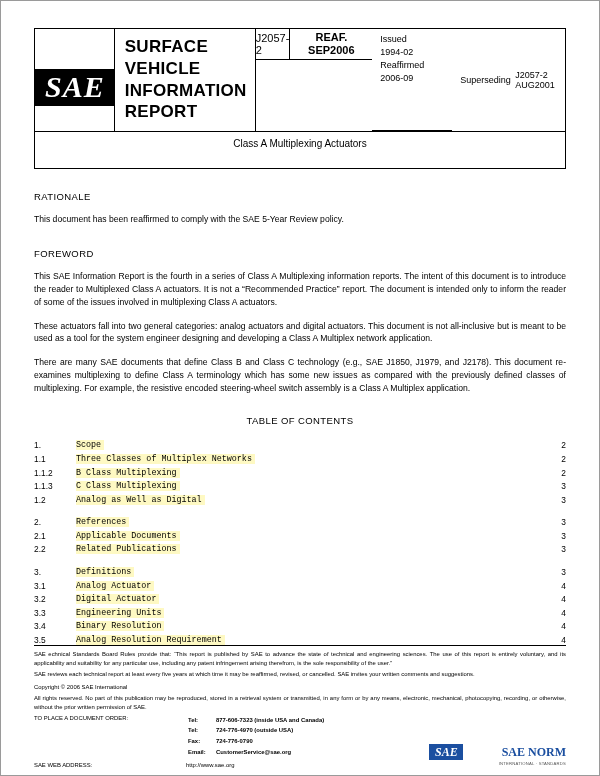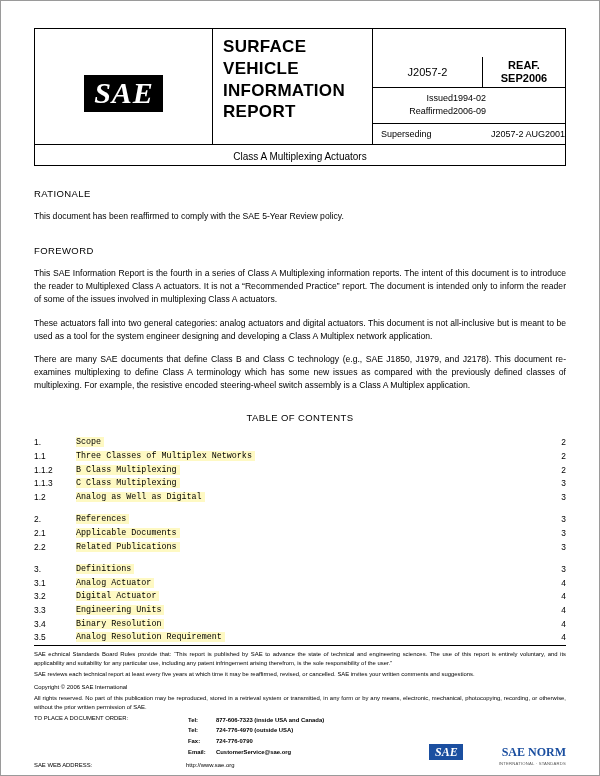--- a/index.html
+++ b/index.html
@@ -69,23 +69,22 @@
     box-sizing: border-box;
     padding: 7px 8px 8px 10px;
     font-size: 17px;
     font-weight: bold;
     line-height: 1.28;
     letter-spacing: 0.3px;
   }
   .hdr-right {
     flex: 1;
     display: flex;
-    flex-direction: column;
-    box-sizing: border-box;
-    margin-top: 28px;
+    flex-direction: row;
+    box-sizing: border-box;
   }
   .hdr-row1 {
     display: flex;
     border-bottom: 1px solid #000;
     height: 30px;
   }
   .hdr-docnum {
     flex: 1;
     border-right: 1px solid #000;
     display: flex;
@@ -102,39 +101,39 @@
     font-size: 11px;
     font-weight: bold;
     line-height: 1.15;
   }
   .hdr-row2 {
     border-bottom: 1px solid #000;
     padding: 4px 0 5px 8px;
     font-size: 9px;
     line-height: 1.45;
   }
-  .hdr-row2 .lbl { display: inline-block; width: 72px; text-align: right; }
+  .hdr-row2 .lbl { display: inline-block; width: 72px; }
   .hdr-row3 {
     padding: 5px 0 5px 8px;
     font-size: 9px;
     flex: 1;
     display: flex;
     align-items: center;
     justify-content: space-between;
   }
   .hdr-row3 .lbl { display: inline-block; width: 72px; }
 
   .subtitle-bar {
     border: 1px solid #000;
     border-top: none;
     width: 532px;
     box-sizing: border-box;
     text-align: center;
     font-size: 10px;
-    padding: 6px 0 3px 0;
+    padding: 6px 0 19px 0;
   }
 
   
   .section-center {
     text-align: left;
     font-size: 9.5px;
     margin-top: 22px;
     letter-spacing: 0.4px;
   }
   .para {

